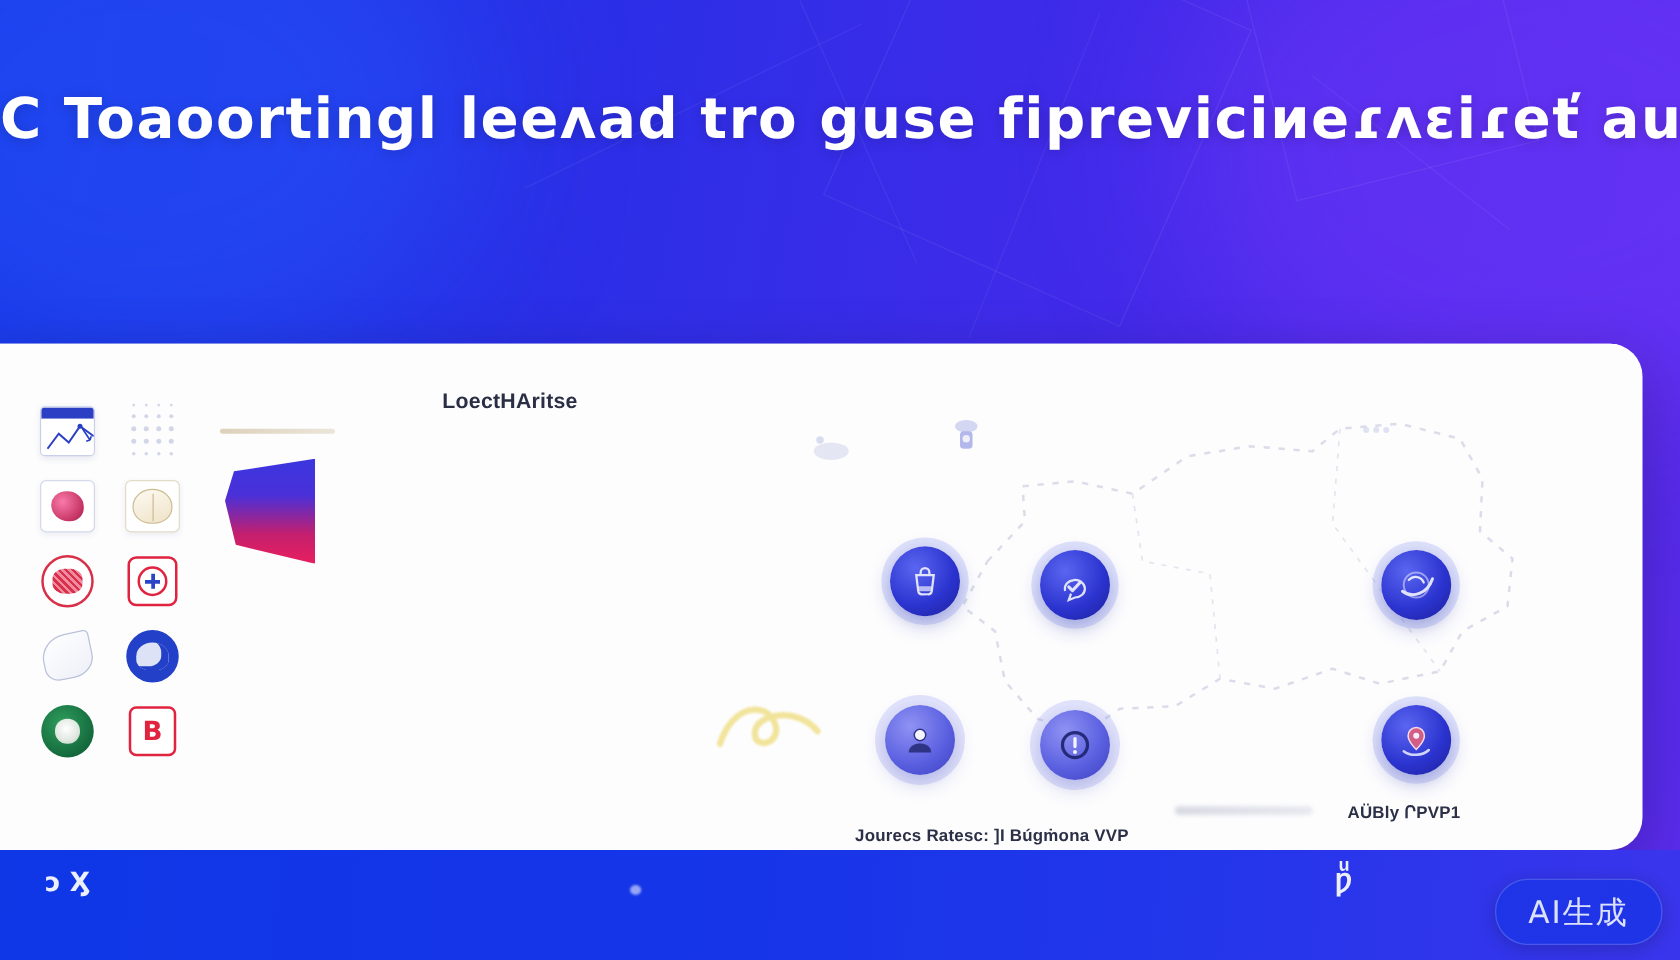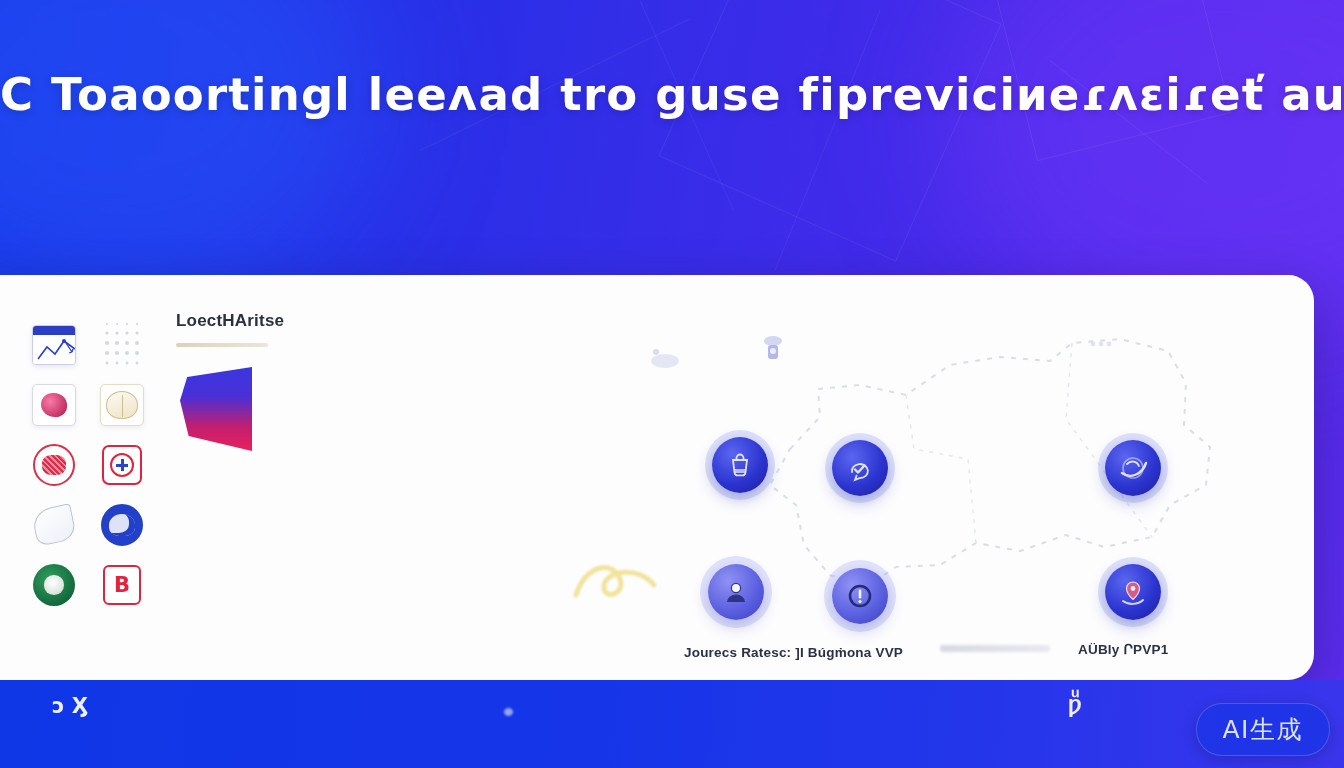--- a/index.html
+++ b/index.html
@@ -207,20 +207,21 @@
     background:linear-gradient(90deg,#cf8e3a,#b5702e,#d4a050);
     -webkit-background-clip:text;
     background-clip:text;
     -webkit-text-fill-color:transparent;
     margin-bottom:22px;
   }
   #mid-heading {
     font-size:17px;font-weight:700;color:#2a2f45;
     letter-spacing:.2px;filter:blur(0.3px);
     margin-bottom:12px;
+    text-align:center;
   }
   #mid-rule {
     width:92px;height:4px;border-radius:2px;
     background:linear-gradient(90deg,#d8c9ae,#e8e2d4);
     margin-bottom:20px;opacity:.85;
   }
   #funnel-shape {
     width:72px;height:84px;
     margin-left:4px;
     background:linear-gradient(180deg,#3b36de 0%,#4a30d8 35%,#c41f6e 72%,#e81f5e 100%);
@@ -522,27 +523,27 @@
       </div>
 
       <div class="badge dark" style="left:465px;top:271px;width:56px;height:56px;">
         <svg width="26" height="28" viewBox="0 0 26 28" class="badge-glyph">
           <path d="M13 4 a6.5 6.5 0 0 1 6.5 6.5 c0 5 -6.5 11 -6.5 11 s-6.5 -6 -6.5 -11 A6.5 6.5 0 0 1 13 4 Z" fill="#e05f7e" stroke="#ffe6ec" stroke-width="1.2"></path>
           <circle cx="13" cy="10.5" r="2.4" fill="#ffffff"></circle>
           <path d="M3 23 C8 27, 18 27, 23 22" fill="none" stroke="#dfe2ff" stroke-width="2" stroke-linecap="round"></path>
         </svg>
       </div>
 
-      <div class="badge-label" style="left:44px;top:352px;">Jourecs Ratesc: ]I Búgṁona VVP</div>
+      <div class="badge-label" style="left:44px;top:368px;">Jourecs Ratesc: ]I Búgṁona VVP</div>
       <div class="badge-label" style="left:438px;top:348px;">AÜBly ՐPVP1</div>
       <div class="ghost-line" style="position:absolute;left:300px;top:352px;width:110px;height:7px;filter:blur(1.8px);opacity:.55;"></div>
     </div>
 
   </div>
 </div>
 
 <div id="bottom-strip">
-  <div class="strip-glyph" style="left:52px;top:14px;font-size:21px;">ɔ Ӽ</div>
+  <div class="strip-glyph" style="left:36px;top:14px;font-size:21px;">ɔ Ӽ</div>
   <div class="strip-glyph" style="left:1068px;top:14px;font-size:21px;">Ƿͧ</div>
   <div id="strip-dot"></div>
 </div>
 
 <div id="watermark">AI生成</div>
 
 </body></html>

